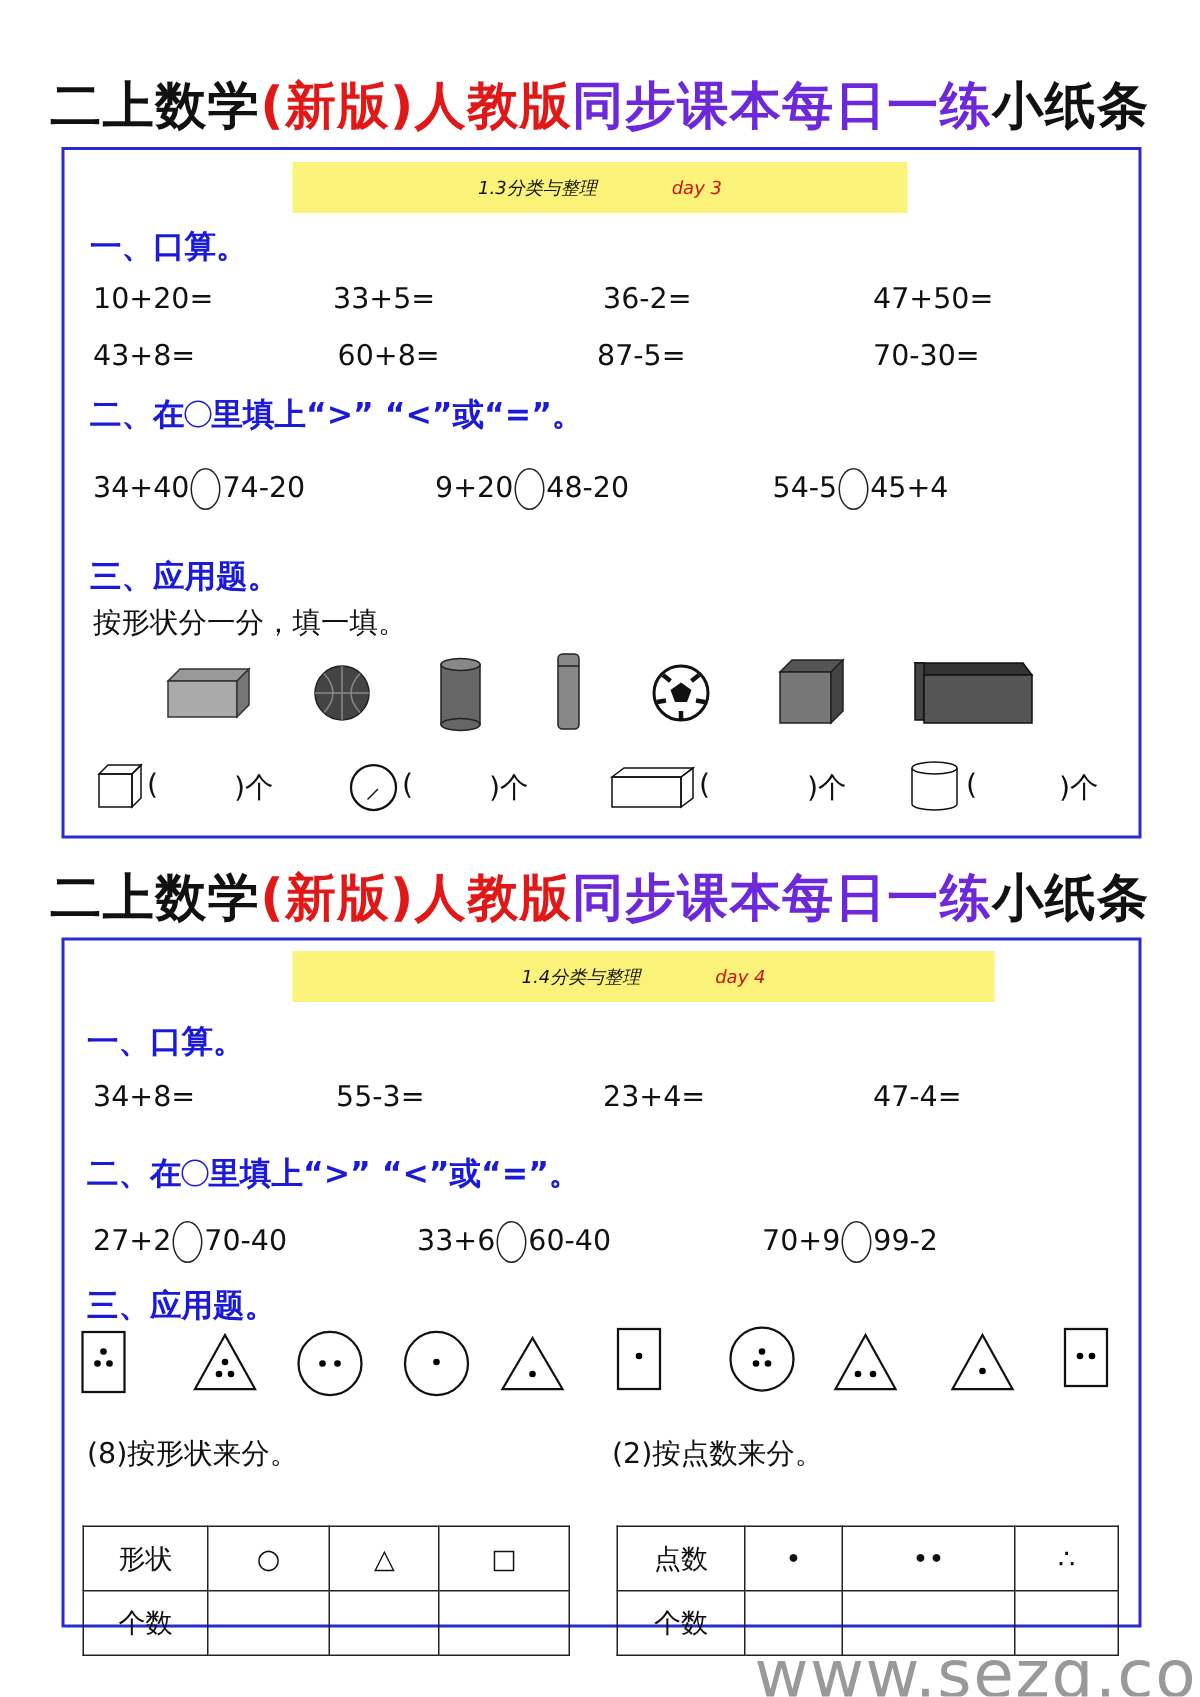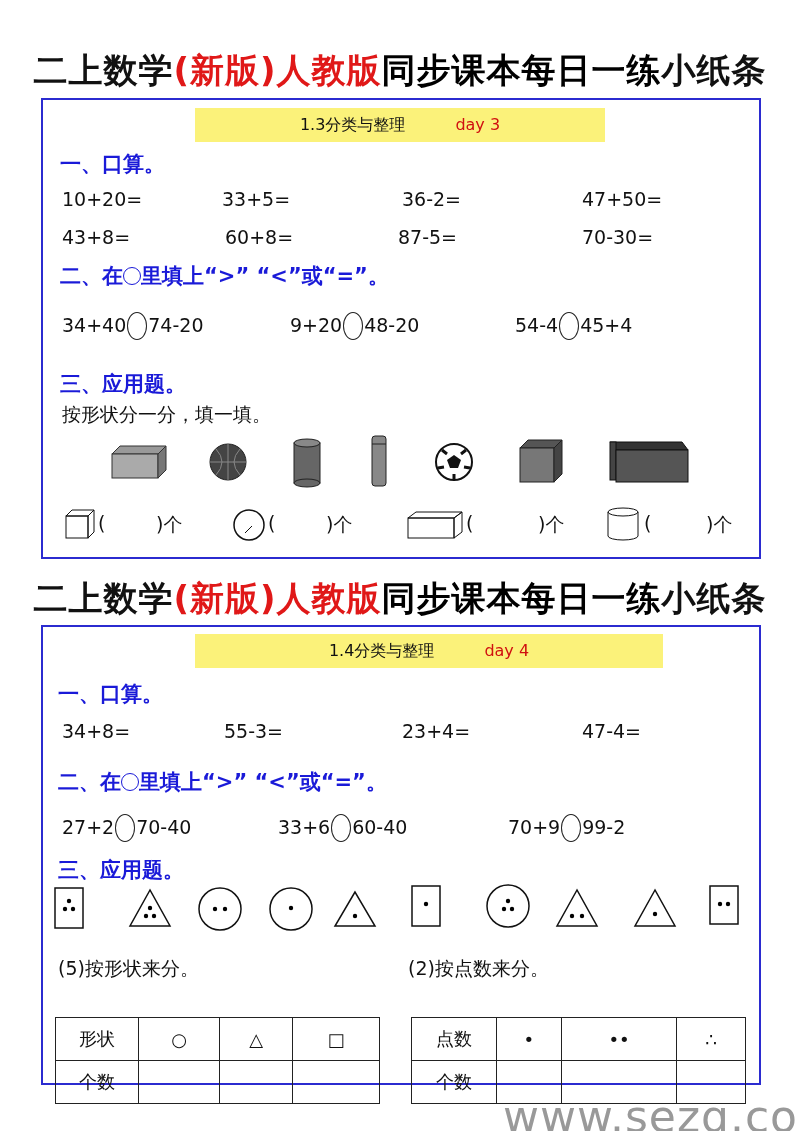--- a/index.html
+++ b/index.html
@@ -1,20 +1,20 @@
 <!DOCTYPE html>
 <html><head>
 <meta charset="utf-8">
 <style>
   html,body{margin:0;padding:0;background:#fff;}
   body{width:800px;height:1131px;position:relative;overflow:hidden;font-family:"DejaVu Sans",sans-serif;color:#111;}
   .title{position:absolute;left:0;width:800px;text-align:center;font-size:34px;font-weight:bold;letter-spacing:1px;white-space:nowrap;}
-  .title .k{color:#111}.title .r{color:#e01818}.title .b{color:#000000}
+  .title .k{color:#111}.title .r{color:#e01818}.title .b{color:#6d28d9}
   .card{position:absolute;left:41px;width:720px;border:2px solid #2b2bd0;box-sizing:border-box;background:#fff;}
-  .band{position:absolute;background:#fbf27a;height:34px;font-size:16px;line-height:34px;text-align:center;}
+  .band{position:absolute;background:#fbf27a;height:34px;font-size:12px;line-height:34px;text-align:center;font-style:italic;}
   .band .day{color:#d01010;margin-left:50px;}
   .h{position:absolute;color:#1a1ad8;font-size:21px;font-weight:bold;white-space:nowrap;}
   .t{position:absolute;font-size:19px;white-space:nowrap;}
   .circ{display:inline-block;width:20px;height:28px;border:1.5px solid #222;border-radius:50%;vertical-align:middle;margin:0 1px;box-sizing:border-box;}
   .hcirc{display:inline-block;width:18px;height:18px;border:1.5px solid #1a1ad8;border-radius:50%;vertical-align:-2px;box-sizing:border-box;}
   .obj{position:absolute;}
   table.g{position:absolute;border-collapse:collapse;font-size:18px;margin-top:30px;}
   table.g td{border:1.5px solid #222;text-align:center;height:40px;}
   .wm{position:absolute;left:503px;top:1091px;font-size:44px;color:#999;letter-spacing:1px;}
 </style>
@@ -36,21 +36,21 @@
 <div class="t" style="left:582px;top:188px;">47+50=</div>
 <div class="t" style="left:62px;top:226px;">43+8=</div>
 <div class="t" style="left:225px;top:226px;">60+8=</div>
 <div class="t" style="left:398px;top:226px;">87-5=</div>
 <div class="t" style="left:582px;top:226px;">70-30=</div>
 <div class="h" style="left:60px;top:262px;">
   <span>二、在</span><span class="hcirc"></span><span>里填上“&gt;” “&lt;”或“=”。</span>
 </div>
 <div class="t" style="left:62px;top:312px;"><span>34+40</span><span class="circ"></span><span>74-20</span></div>
 <div class="t" style="left:290px;top:312px;"><span>9+20</span><span class="circ"></span><span>48-20</span></div>
-<div class="t" style="left:515px;top:312px;"><span>54-4</span><span class="circ"></span><span>45+4</span></div>
+<div class="t" style="left:515px;top:312px;"><span>54-5</span><span class="circ"></span><span>45+4</span></div>
 <div class="h" style="left:60px;top:370px;">三、应用题。</div>
 <div class="t" style="left:62px;top:402px;">按形状分一分，填一填。</div>
 
 <svg class="obj" style="left:108px;top:444px;" width="60" height="36">
     <polygon points="4,10 12,2 58,2 50,10" fill="#999" stroke="#333"></polygon>
     <rect x="4" y="10" width="46" height="24" fill="#aaa" stroke="#333"></rect>
     <polygon points="50,10 58,2 58,26 50,34" fill="#777" stroke="#333"></polygon>
   </svg>
 <svg class="obj" style="left:208px;top:442px;" width="40" height="40">
     <circle cx="20" cy="20" r="18" fill="#444" stroke="#222"></circle>
@@ -174,21 +174,21 @@
       <polygon points="605,6 585,42 625,42" fill="none" stroke="#111" stroke-width="1.5"></polygon>
       <circle cx="605" cy="30" r="2.2"></circle>
     </g>
   <g>
       <rect x="660" y="2" width="28" height="38" fill="none" stroke="#111" stroke-width="1.5"></rect>
       <circle cx="670" cy="20" r="2.2"></circle>
       <circle cx="678" cy="20" r="2.2"></circle>
     </g>
 </svg>
 
-<div class="t" style="left:58px;top:956px;">(5)按形状来分。</div>
+<div class="t" style="left:58px;top:956px;">(8)按形状来分。</div>
 <table class="g" style="left:55px;top:987px;width:325px;">
   <tbody>
       <tr>
         <td style="width:80px">形状</td>
         <td>○</td>
         <td>△</td>
         <td>□</td>
       </tr>
   <tr>
         <td>个数</td>

